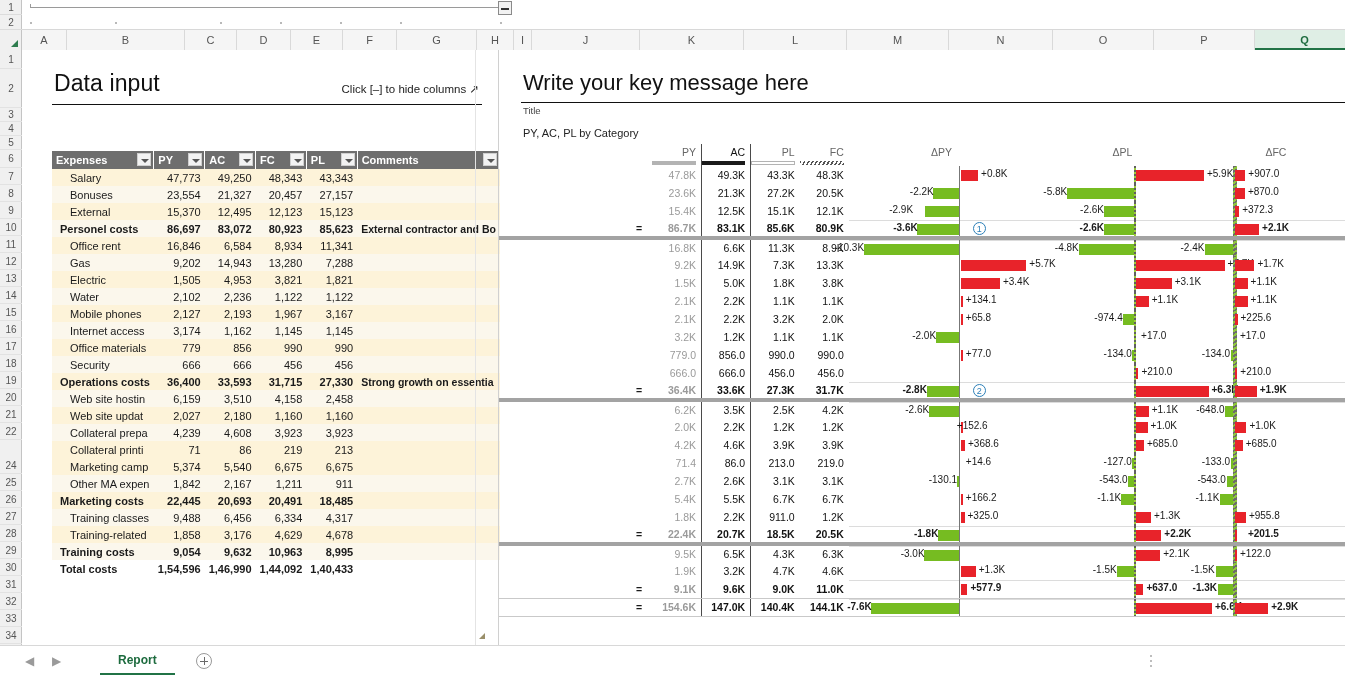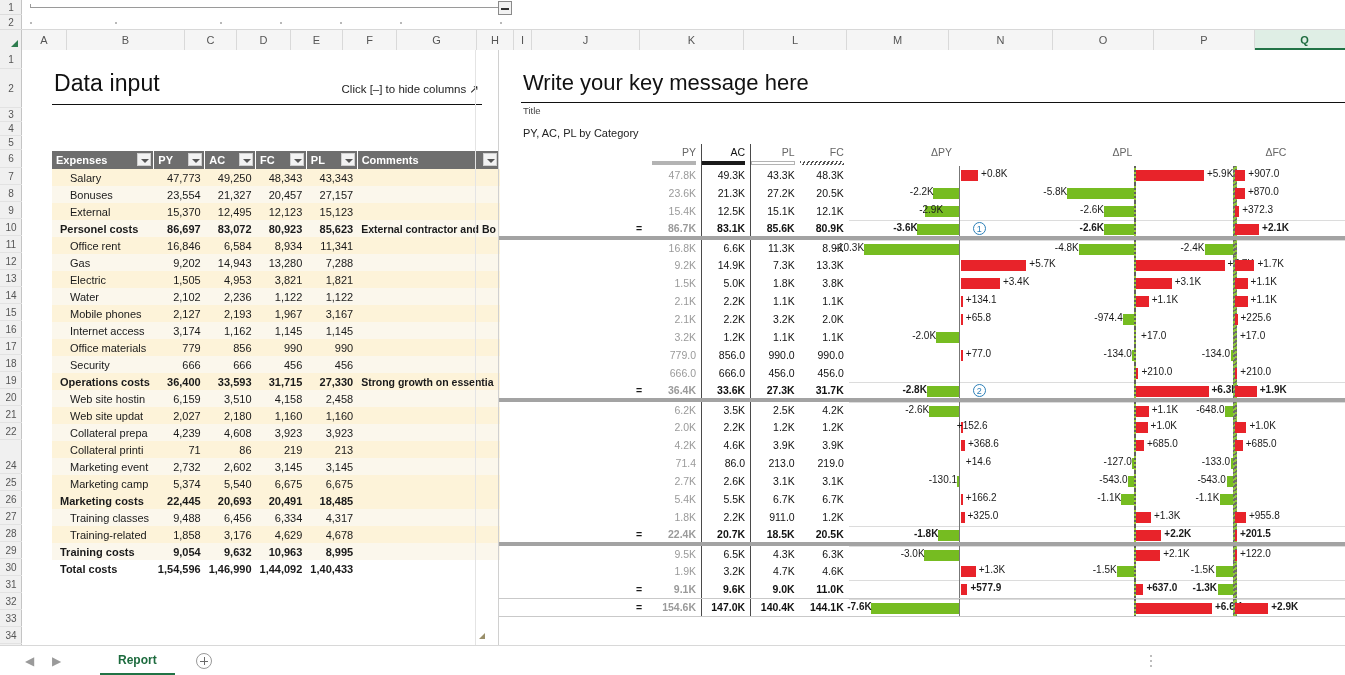--- a/index.html
+++ b/index.html
@@ -378,34 +378,34 @@
             <td class="cmt"></td>
           </tr>
           <tr class="band">
             <td class="lbl-1">Collateral printi</td>
             <td class="num">71</td>
             <td class="num">86</td>
             <td class="num">219</td>
             <td class="num">213</td>
             <td class="cmt"></td>
           </tr>
-          <tr class="band2">
-            <td class="lbl-1">Marketing event</td>
-            <td class="num">2,732</td>
-            <td class="num">2,602</td>
-            <td class="num">3,145</td>
-            <td class="num">3,145</td>
-            <td class="cmt"></td>
-          </tr>
           <tr class="band">
             <td class="lbl-1">Marketing camp</td>
             <td class="num">5,374</td>
             <td class="num">5,540</td>
             <td class="num">6,675</td>
             <td class="num">6,675</td>
+            <td class="cmt"></td>
+          </tr>
+          <tr class="band2">
+            <td class="lbl-1">Other MA expen</td>
+            <td class="num">1,842</td>
+            <td class="num">2,167</td>
+            <td class="num">1,211</td>
+            <td class="num">911</td>
             <td class="cmt"></td>
           </tr>
           <tr class="sum band">
             <td class="lbl-0">Marketing costs</td>
             <td class="num">22,445</td>
             <td class="num">20,693</td>
             <td class="num">20,491</td>
             <td class="num">18,485</td>
             <td class="cmt"></td>
           </tr>
@@ -534,21 +534,21 @@
             <tr class="">
               <td class="c-eq"></td>
               <td class="c-lbl">External</td>
               <td class="c-val c-py">15.4K</td>
               <td class="c-val c-ac">12.5K</td>
               <td class="c-val c-pl">15.1K</td>
               <td class="c-val c-fc">12.1K</td>
               <td class="c-chart w-py">
                 <div class="axis" style="left: 110px;"></div>
                 <div class="bar neg" style="width: 33.35px; left: 76.65px;"></div>
-                <div class="blab" style="left: auto; right: 96px;">-2.9K</div>
+                <div class="blab" style="left: auto; right: 126px;">-2.9K</div>
               </td>
               <td class="c-chart w-pl">
                 <div class="axis pl" style="left: 95px;"></div>
                 <div class="bar neg" style="width: 29.9px; left: 65.1px;"></div>
                 <div class="blab" style="left: auto; right: 106.9px;">-2.6K</div>
               </td>
               <td class="c-chart w-fc">
                 <div class="axis fc" style="left: 22px;"></div>
                 <div class="bar pos" style="width: 4.278px; left: 24px;"></div>
                 <div class="blab" style="left: 31.278px;">+372.3</div>
@@ -970,21 +970,21 @@
               <td class="c-chart w-pl">
                 <div class="gline"></div>
                 <div class="axis pl" style="left: 95px;"></div>
                 <div class="bar pos" style="width: 25.3px; left: 97px;"></div>
                 <div class="blab b" style="left: 125.3px;">+2.2K</div>
               </td>
               <td class="c-chart w-fc">
                 <div class="gline"></div>
                 <div class="axis fc" style="left: 22px;"></div>
                 <div class="bar pos" style="width: 2.323px; left: 24px;"></div>
-                <div class="blab b" style="left: 29px;">+201.5</div>
+                <div class="blab b" style="left: 37px;">+201.5</div>
               </td>
             </tr>
             <tr class="grpline">
               <td class="c-eq"></td>
               <td class="c-lbl">Training classes</td>
               <td class="c-val c-py">9.5K</td>
               <td class="c-val c-ac">6.5K</td>
               <td class="c-val c-pl">4.3K</td>
               <td class="c-val c-fc">6.3K</td>
               <td class="c-chart w-py">

